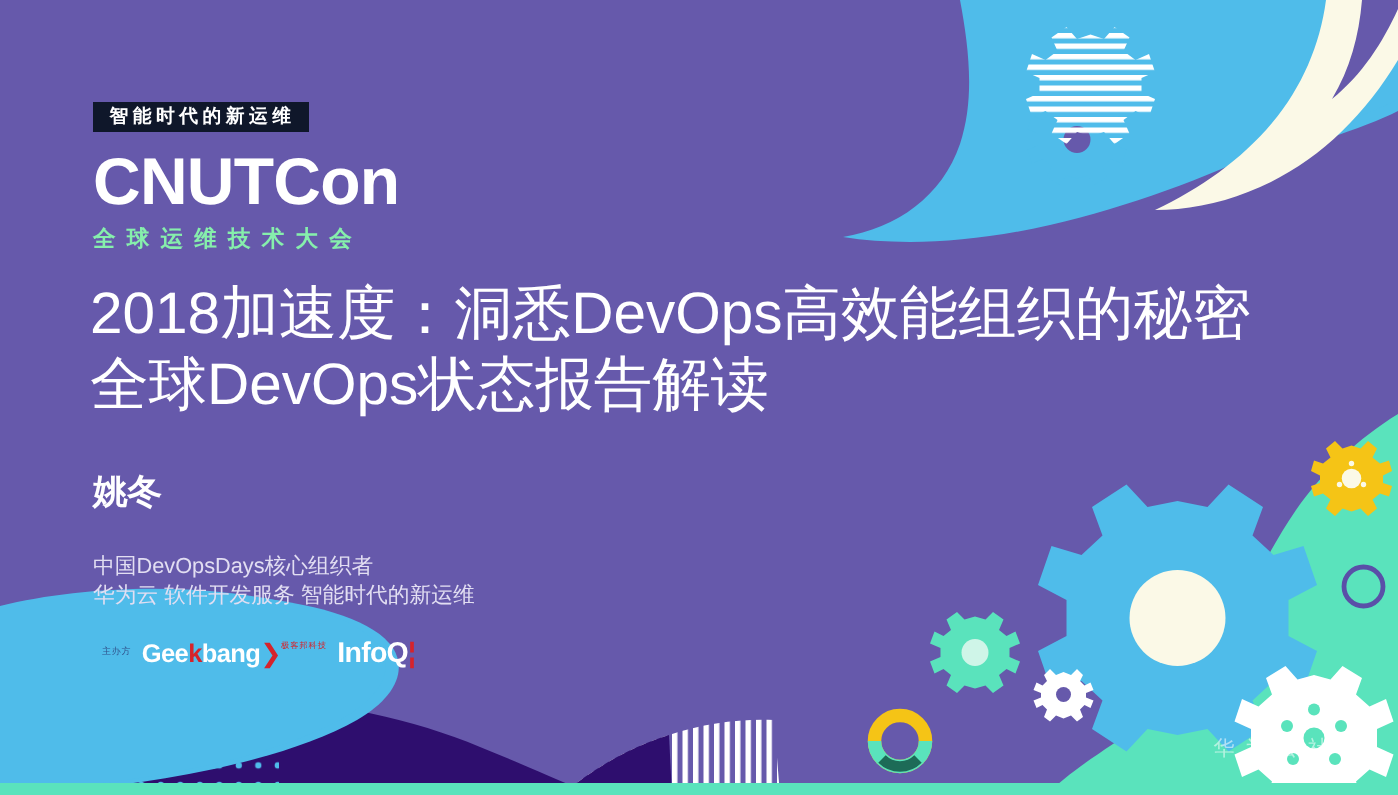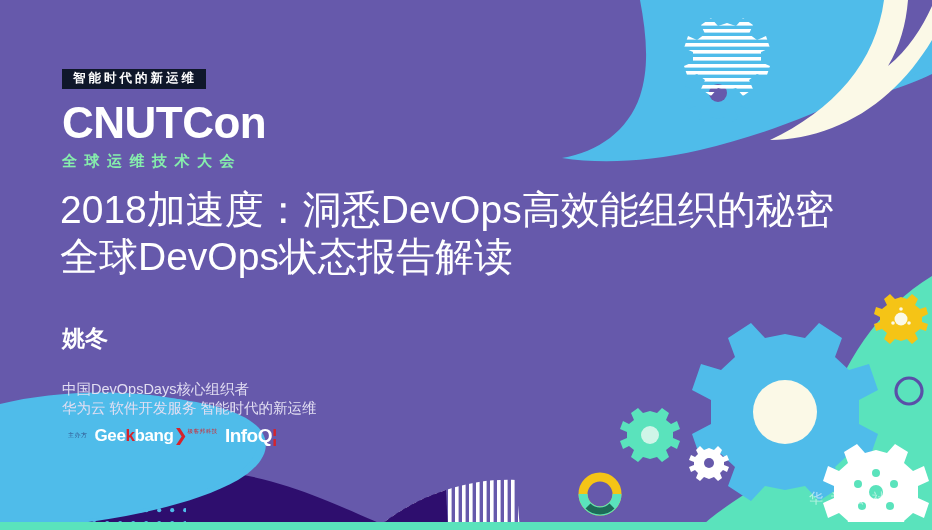--- a/index.html
+++ b/index.html
@@ -73,21 +73,21 @@
     line-height: 47px;
     font-weight: 500;
     letter-spacing: 0px;
     white-space: nowrap;
   }
 
   
   #speaker-block {
     position: absolute;
     left: 62px;
-    top: 327px;
+    top: 316px;
     z-index: 20;
   }
   #speaker-name {
     color: #ffffff;
     font-size: 23px;
     font-weight: bold;
     line-height: 1;
     white-space: nowrap;
   }
   .speaker-role {

